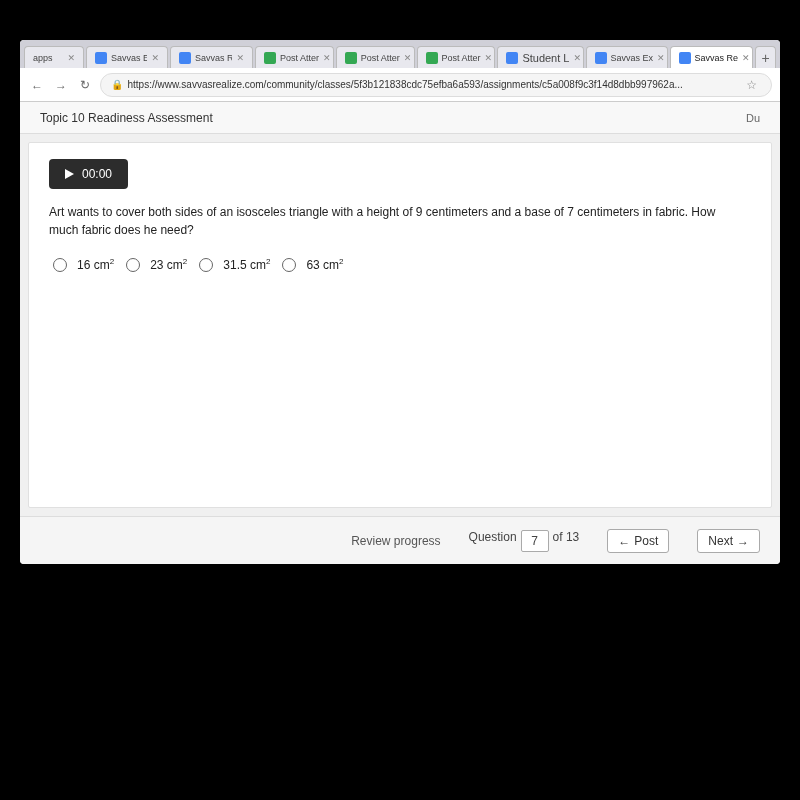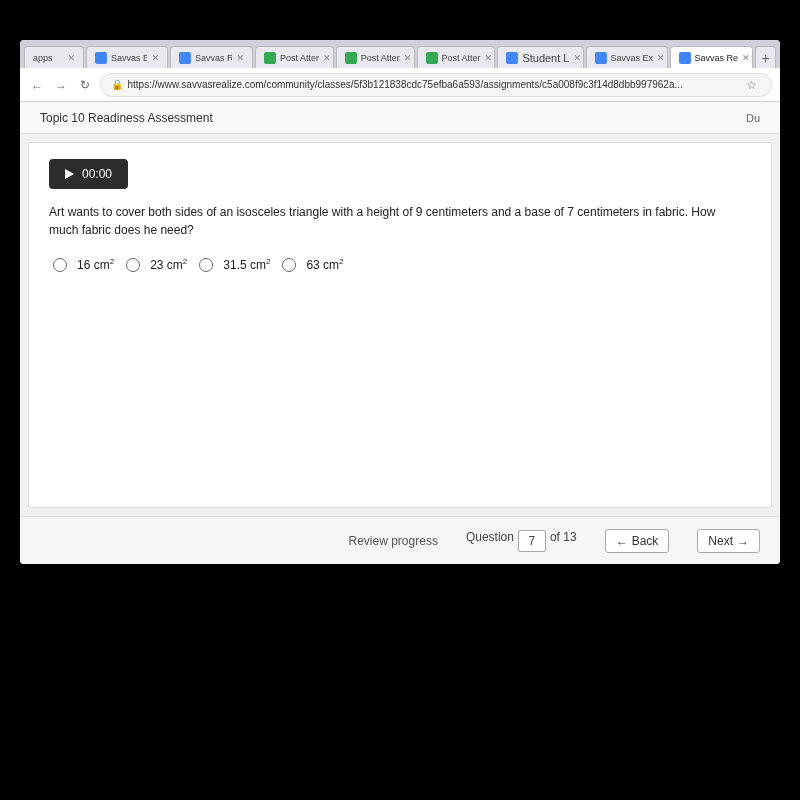--- a/index.html
+++ b/index.html
@@ -380,21 +380,21 @@
     <div class="question-nav">
       <span>Question</span>
       <div class="question-number-box">
         <span>7</span>
       </div>
       <span>of 13</span>
     </div>
 
     <button class="nav-arrow-btn">
       <span class="arrow-left"></span>
-      <span>Back</span>
+      <span>Post</span>
     </button>
 
     <button class="nav-arrow-btn">
       <span>Next</span>
       <span class="arrow-right"></span>
     </button>
   </div>
 </div>
 
 </body></html>

